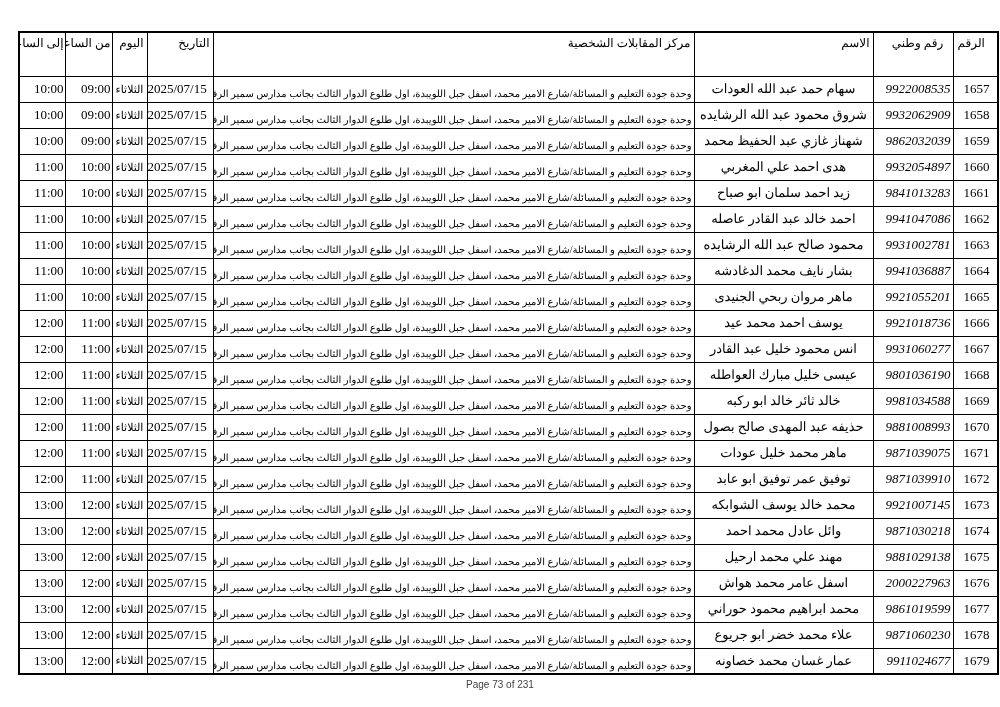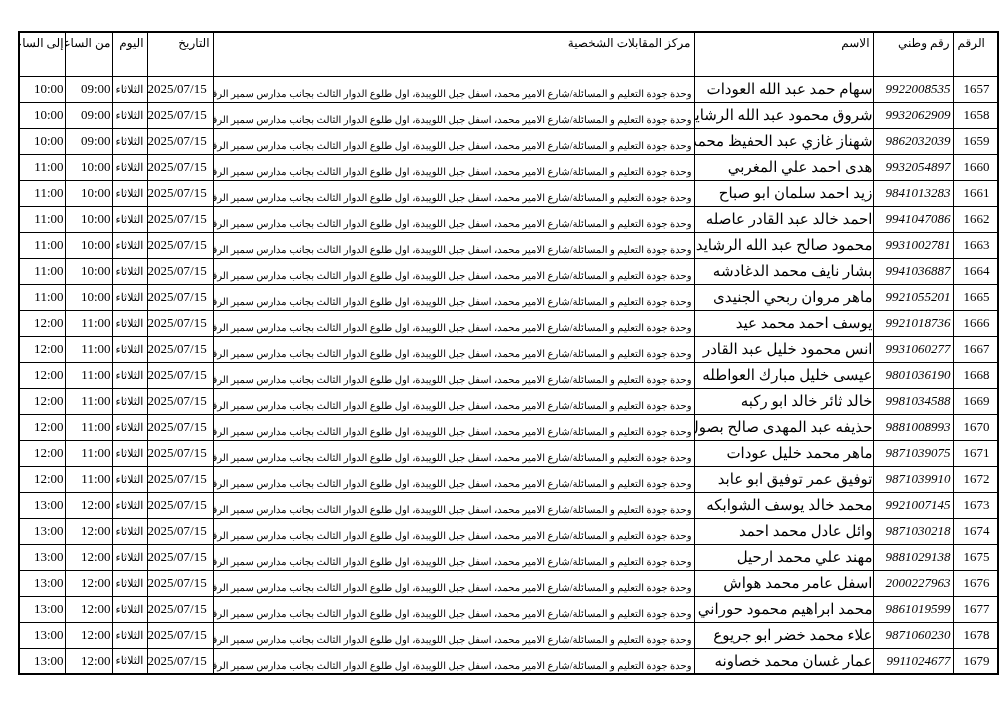--- a/index.html
+++ b/index.html
@@ -34,28 +34,28 @@
   
   .schedule th {
     font-weight: normal;
     font-size: 12px;
     vertical-align: top;
     padding-top: 3px;
     text-align: right;
     padding-right: 3px;
   }
   .schedule th.col-num { text-align: center; padding-right: 8px; }
-  .schedule th.col-national_id { text-align: right; padding-left: 12px; }
+  .schedule th.col-national_id { text-align: center; padding-left: 12px; }
   .schedule th.col-from, .schedule th.col-to { padding-right: 1px; }
 
   
   .schedule td { font-size: 13px; vertical-align: middle; }
   .schedule td.col-num { direction: ltr; text-align: left; padding-left: 10px; margin-left: 28px; }
   .schedule td.col-national_id { direction: ltr; text-align: right; padding-right: 2px; font-style: italic; }
-  .schedule td.col-name { text-align: right; font-size: 15px; }
+  .schedule td.col-name { text-align: center; font-size: 13px; }
   .schedule td.col-center {
     text-align: right;
     font-size: 10px;
     vertical-align: top;
     padding-top: 11px;
     padding-right: 2px;
     padding-left: 2px;
   }
   .schedule td.col-date { direction: ltr; text-align: left; padding-right: 2px; }
   .schedule td.col-day { text-align: center; font-size: 11px; font-family: Liberation Serif, serif; }
@@ -327,14 +327,15 @@
           <td class="col-name">عمار غسان محمد خصاونه</td>
           <td class="col-center">وحدة جودة التعليم و المسائلة/شارع الامير محمد، اسفل جبل اللويبدة، اول طلوع الدوار الثالث بجانب مدارس سمير الرفاعي</td>
           <td class="col-date">2025/07/15</td>
           <td class="col-day">الثلاثاء</td>
           <td class="col-from">12:00</td>
           <td class="col-to">13:00</td>
         </tr>
       </tbody>
   </table>
 
+  <div class="footer">Page 73 of 231</div>
 
 </div>
 
 </body></html>

